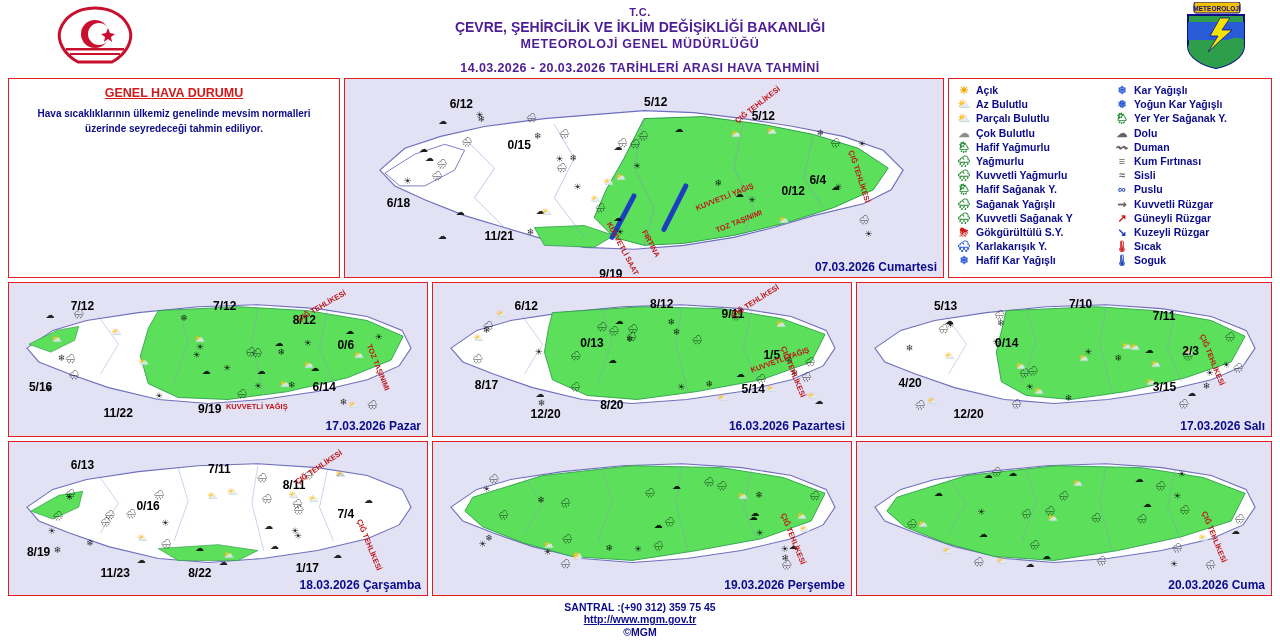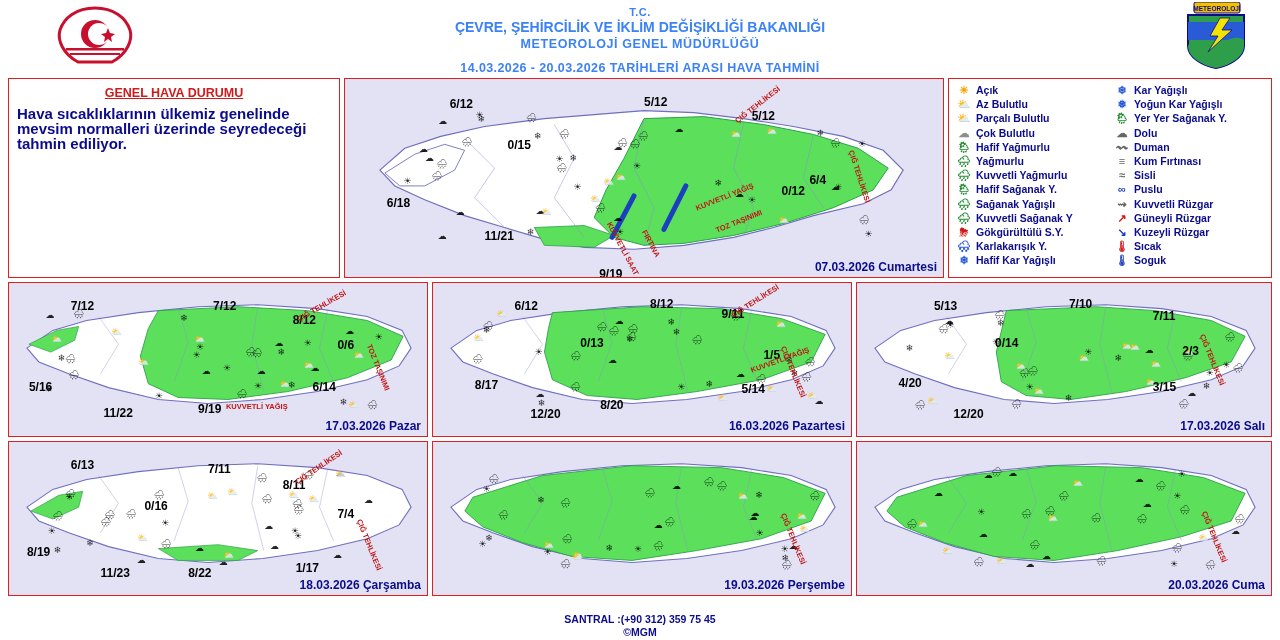--- a/index.html
+++ b/index.html
@@ -15,21 +15,21 @@
     height:74px;
   }
   .logo-left{
     position:absolute;left:30px;top:4px;width:130px;height:66px;
   }
   .logo-right{
     position:absolute;right:24px;top:2px;width:80px;height:68px;
   }
   .title-block{
     position:absolute;left:0;right:0;top:6px;text-align:center;
-    color:#3b82f6;
+    color:#4c1d95;
   }
   .t1{font-size:11px;font-weight:bold;letter-spacing:.5px;}
   .t2{font-size:14px;font-weight:bold;margin-top:1px;}
   .t3{font-size:12.5px;font-weight:bold;margin-top:2px;letter-spacing:.6px;}
   .t4{font-size:12.5px;font-weight:bold;margin-top:10px;letter-spacing:.4px;}
 
   
   .panel{
     position:absolute;
     border:1.6px solid #e02020;
@@ -42,21 +42,21 @@
     position:absolute;right:6px;bottom:3px;
     font-size:12px;font-weight:bold;color:#0b0b8c;
     z-index:6;
   }
   
   .gen-title{
     text-align:center;color:#d11a1a;font-weight:bold;font-size:12.5px;
     text-decoration:underline;margin-top:7px;
   }
   .gen-text{
-    text-align:left;color:#0b0b8c;font-weight:bold;font-size:15px;
+    text-align:center;color:#0b0b8c;font-weight:bold;font-size:10px;
     line-height:15px;margin:6px 8px 0 8px;
   }
   
   .legend{
     position:absolute;left:0;top:0;right:0;bottom:0;
     padding:4px 6px 0 8px;box-sizing:border-box;
     background:#fff;
   }
   .legend-cols{display:flex;gap:8px;}
   .legend-col{flex:1;}
@@ -562,21 +562,21 @@
       <div class="wicon" style="left: 281.894px; top: 85.3481px; opacity: 0.85;">☀</div>
       <div class="wicon" style="left: 214.33px; top: 109.181px; opacity: 0.85;">⛅</div>
       <div class="wicon" style="left: 38.6659px; top: 85.3652px; opacity: 0.85;">☀</div>
       <div class="wicon" style="left: 252.323px; top: 53.4243px; opacity: 0.85;">🌨</div>
       <div class="wicon" style="left: 299.36px; top: 52.8839px; opacity: 0.85;">⛅</div>
       <div class="wicon" style="left: 326.078px; top: 28.4089px; opacity: 0.85;">⛅</div>
       <div class="wicon" style="left: 127.656px; top: 114.384px; opacity: 0.85;">☁</div>
       <div class="temp" style="left: 61.7048px; top: 15.8968px;">6/13</div>
       <div class="temp" style="left: 199.048px; top: 19.8452px;">7/11</div>
       <div class="temp" style="left: 273.69px; top: 35.6387px;">8/11</div>
-      <div class="temp" style="left: 127.39px; top: 57.3548px; margin-left: 8px;">0/16</div>
+      <div class="temp" style="left: 127.39px; top: 57.3548px;">0/16</div>
       <div class="temp" style="left: 328.429px; top: 65.2516px;">7/4</div>
       <div class="temp" style="left: 17.9143px; top: 102.761px;">8/19</div>
       <div class="temp" style="left: 91.5619px; top: 124.477px;">11/23</div>
       <div class="temp" style="left: 179.143px; top: 124.477px;">8/22</div>
       <div class="temp" style="left: 286.629px; top: 118.555px;">1/17</div>
       <div class="warnlabel warn-red" style="left: 286.629px; top: 35.6387px; transform: rotate(-34deg); transform-origin: left center;">ÇIĞ TEHLİKESİ</div>
       <div class="warnlabel warn-red" style="left: 350.324px; top: 73.1484px; transform: rotate(68deg); transform-origin: left center;">ÇIĞ TEHLİKESİ</div>
     </div>
   <div class="daylabel">18.03.2026 Çarşamba</div>
 </div>
@@ -678,14 +678,15 @@
       <div class="wicon" style="left: 238.753px; top: 114.963px; opacity: 0.85;">🌧</div>
       <div class="wicon" style="left: 316.198px; top: 49.9387px; opacity: 0.85;">☀</div>
       <div class="wicon" style="left: 151.339px; top: 26.8543px; opacity: 0.85;">☁</div>
       <div class="warnlabel warn-red" style="left: 346.971px; top: 65.2516px; transform: rotate(68deg); transform-origin: left center;">ÇIĞ TEHLİKESİ</div>
     </div>
   <div class="daylabel">20.03.2026 Cuma</div>
 </div>
 
 <div class="footer">
   <div>SANTRAL :(+90 312) 359 75 45</div>
+  <div class="u">http://www.mgm.gov.tr</div>
   <div>©MGM</div>
 </div>
 
 </body></html>

